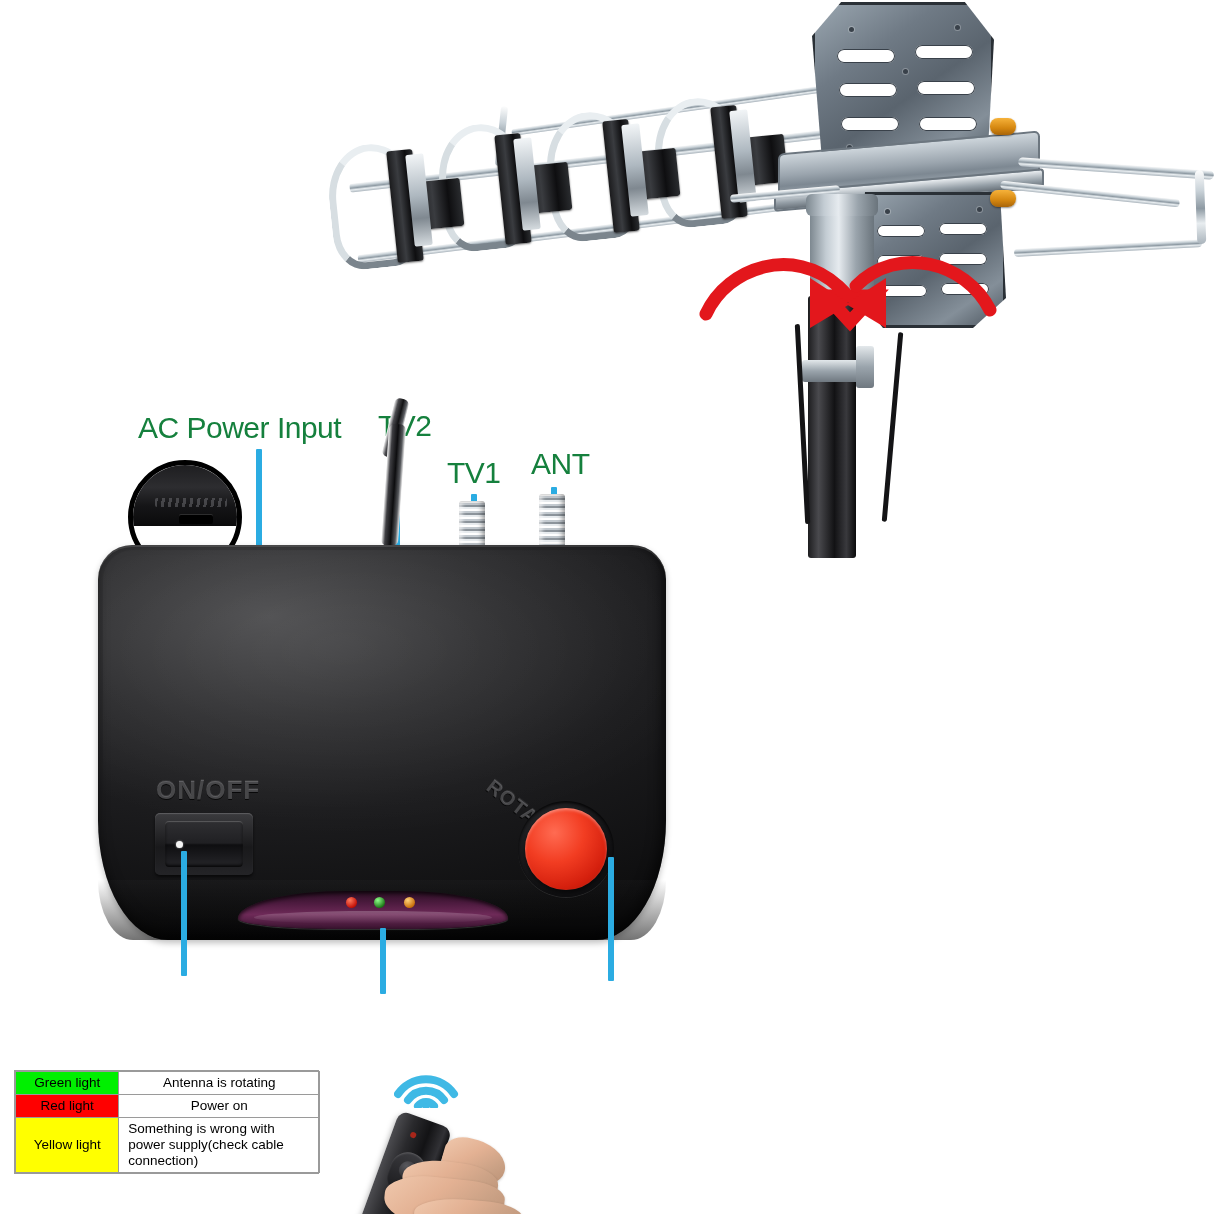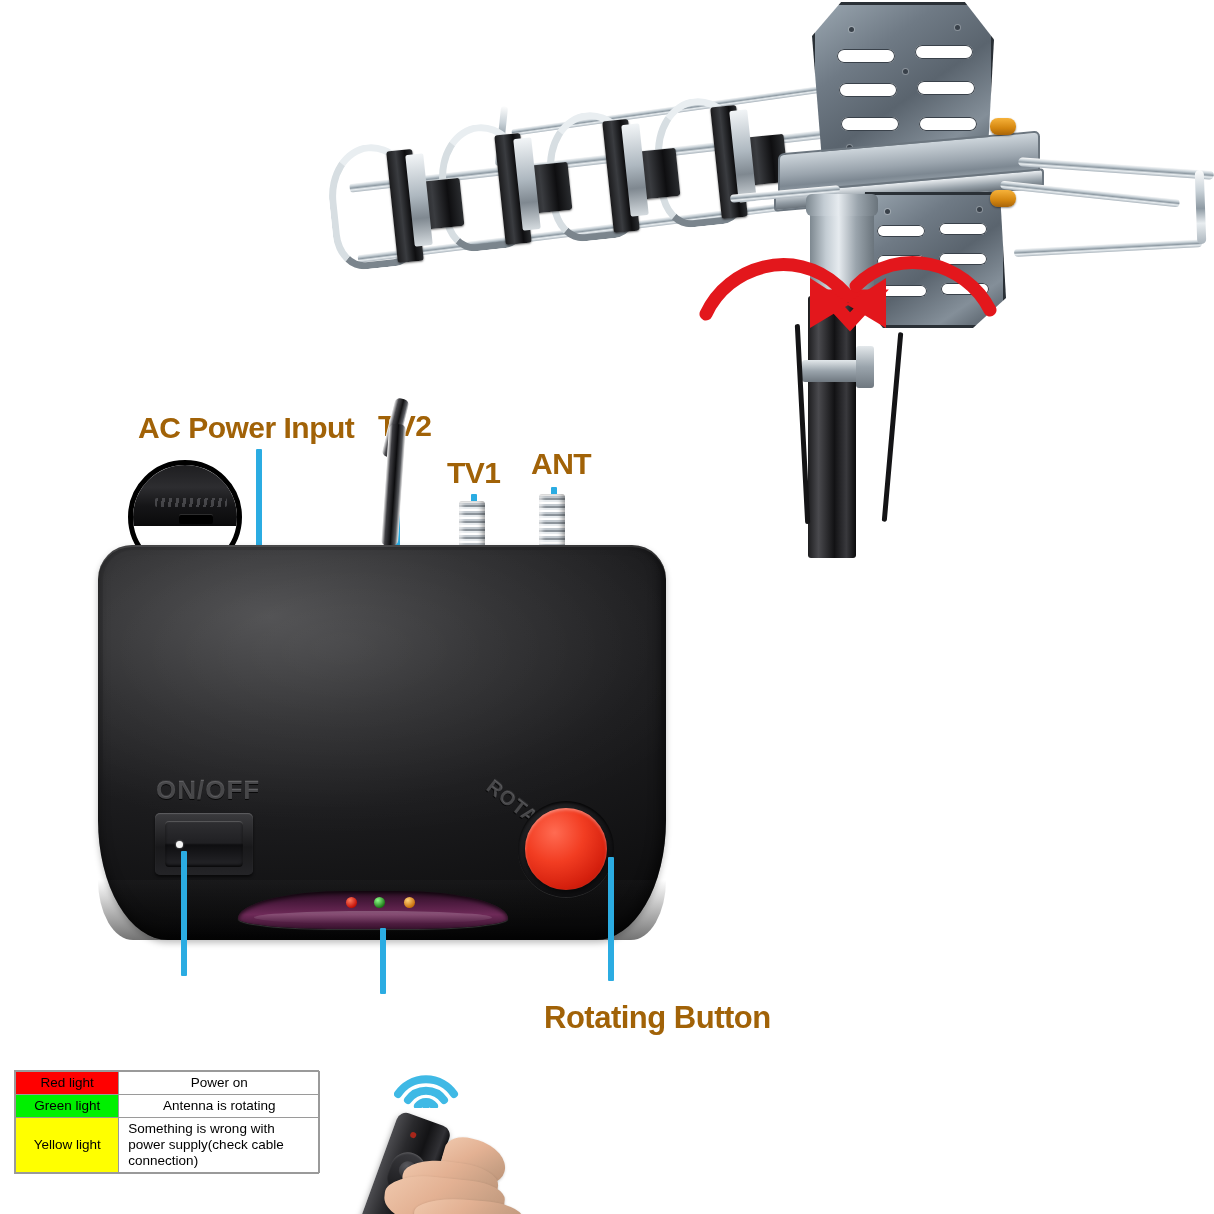--- a/index.html
+++ b/index.html
@@ -11,22 +11,22 @@
   }
   #stage { position: relative; width: 1214px; height: 1214px; background:#fff; }
   .callout-line {
     position: absolute;
     width: 6px;
     background: #2bace2;
     border-radius: 1px;
   }
   .label-txt {
     position: absolute;
-    color: #a16207;
-    font-weight: 700;
+    color: #15803d;
+    font-weight: 400;
     white-space: nowrap;
     letter-spacing: -0.5px;
   }
 
   
   #antenna { position:absolute; left:300px; top:-6px; width:914px; height:560px; }
 
   .boom {
     position:absolute;
     background: linear-gradient(to bottom,#fdfdfd 0%,#c9d2d8 28%,#8e9aa3 52%,#e8edf0 72%,#aab4bc 100%);
@@ -428,36 +428,35 @@
       <div class="led yellow"></div>
       <div class="sheen"></div>
     </div>
   </div>
 
   <div class="callout-line" style="left:181px; top:851px; height:125px;"></div>
 
   <div class="callout-line" style="left:380px; top:928px; height:66px;"></div>
 
   <div class="callout-line" style="left:608px; top:857px; height:124px;"></div>
-  <div class="label-txt" style="left:544px; top:1000px; font-size:31px;">Rotating Button</div>
 
   <div id="legend">
     <table>
       <tbody>
+        <tr>
+          <td class="swatch" style="background:#00F000;">
+            <span>Green light</span>
+          </td>
+          <td class="desc">Antenna is rotating</td>
+        </tr>
         <tr>
           <td class="swatch" style="background:#FF0000;">
             <span>Red light</span>
           </td>
           <td class="desc">Power on</td>
-        </tr>
-        <tr>
-          <td class="swatch" style="background:#00F000;">
-            <span>Green light</span>
-          </td>
-          <td class="desc">Antenna is rotating</td>
         </tr>
         <tr>
           <td class="swatch" style="background:#FFFF00;">
             <span>Yellow light</span>
           </td>
           <td class="desc multi">Something is wrong with power supply(check cable connection)</td>
         </tr>
       </tbody>
     </table>
   </div>

